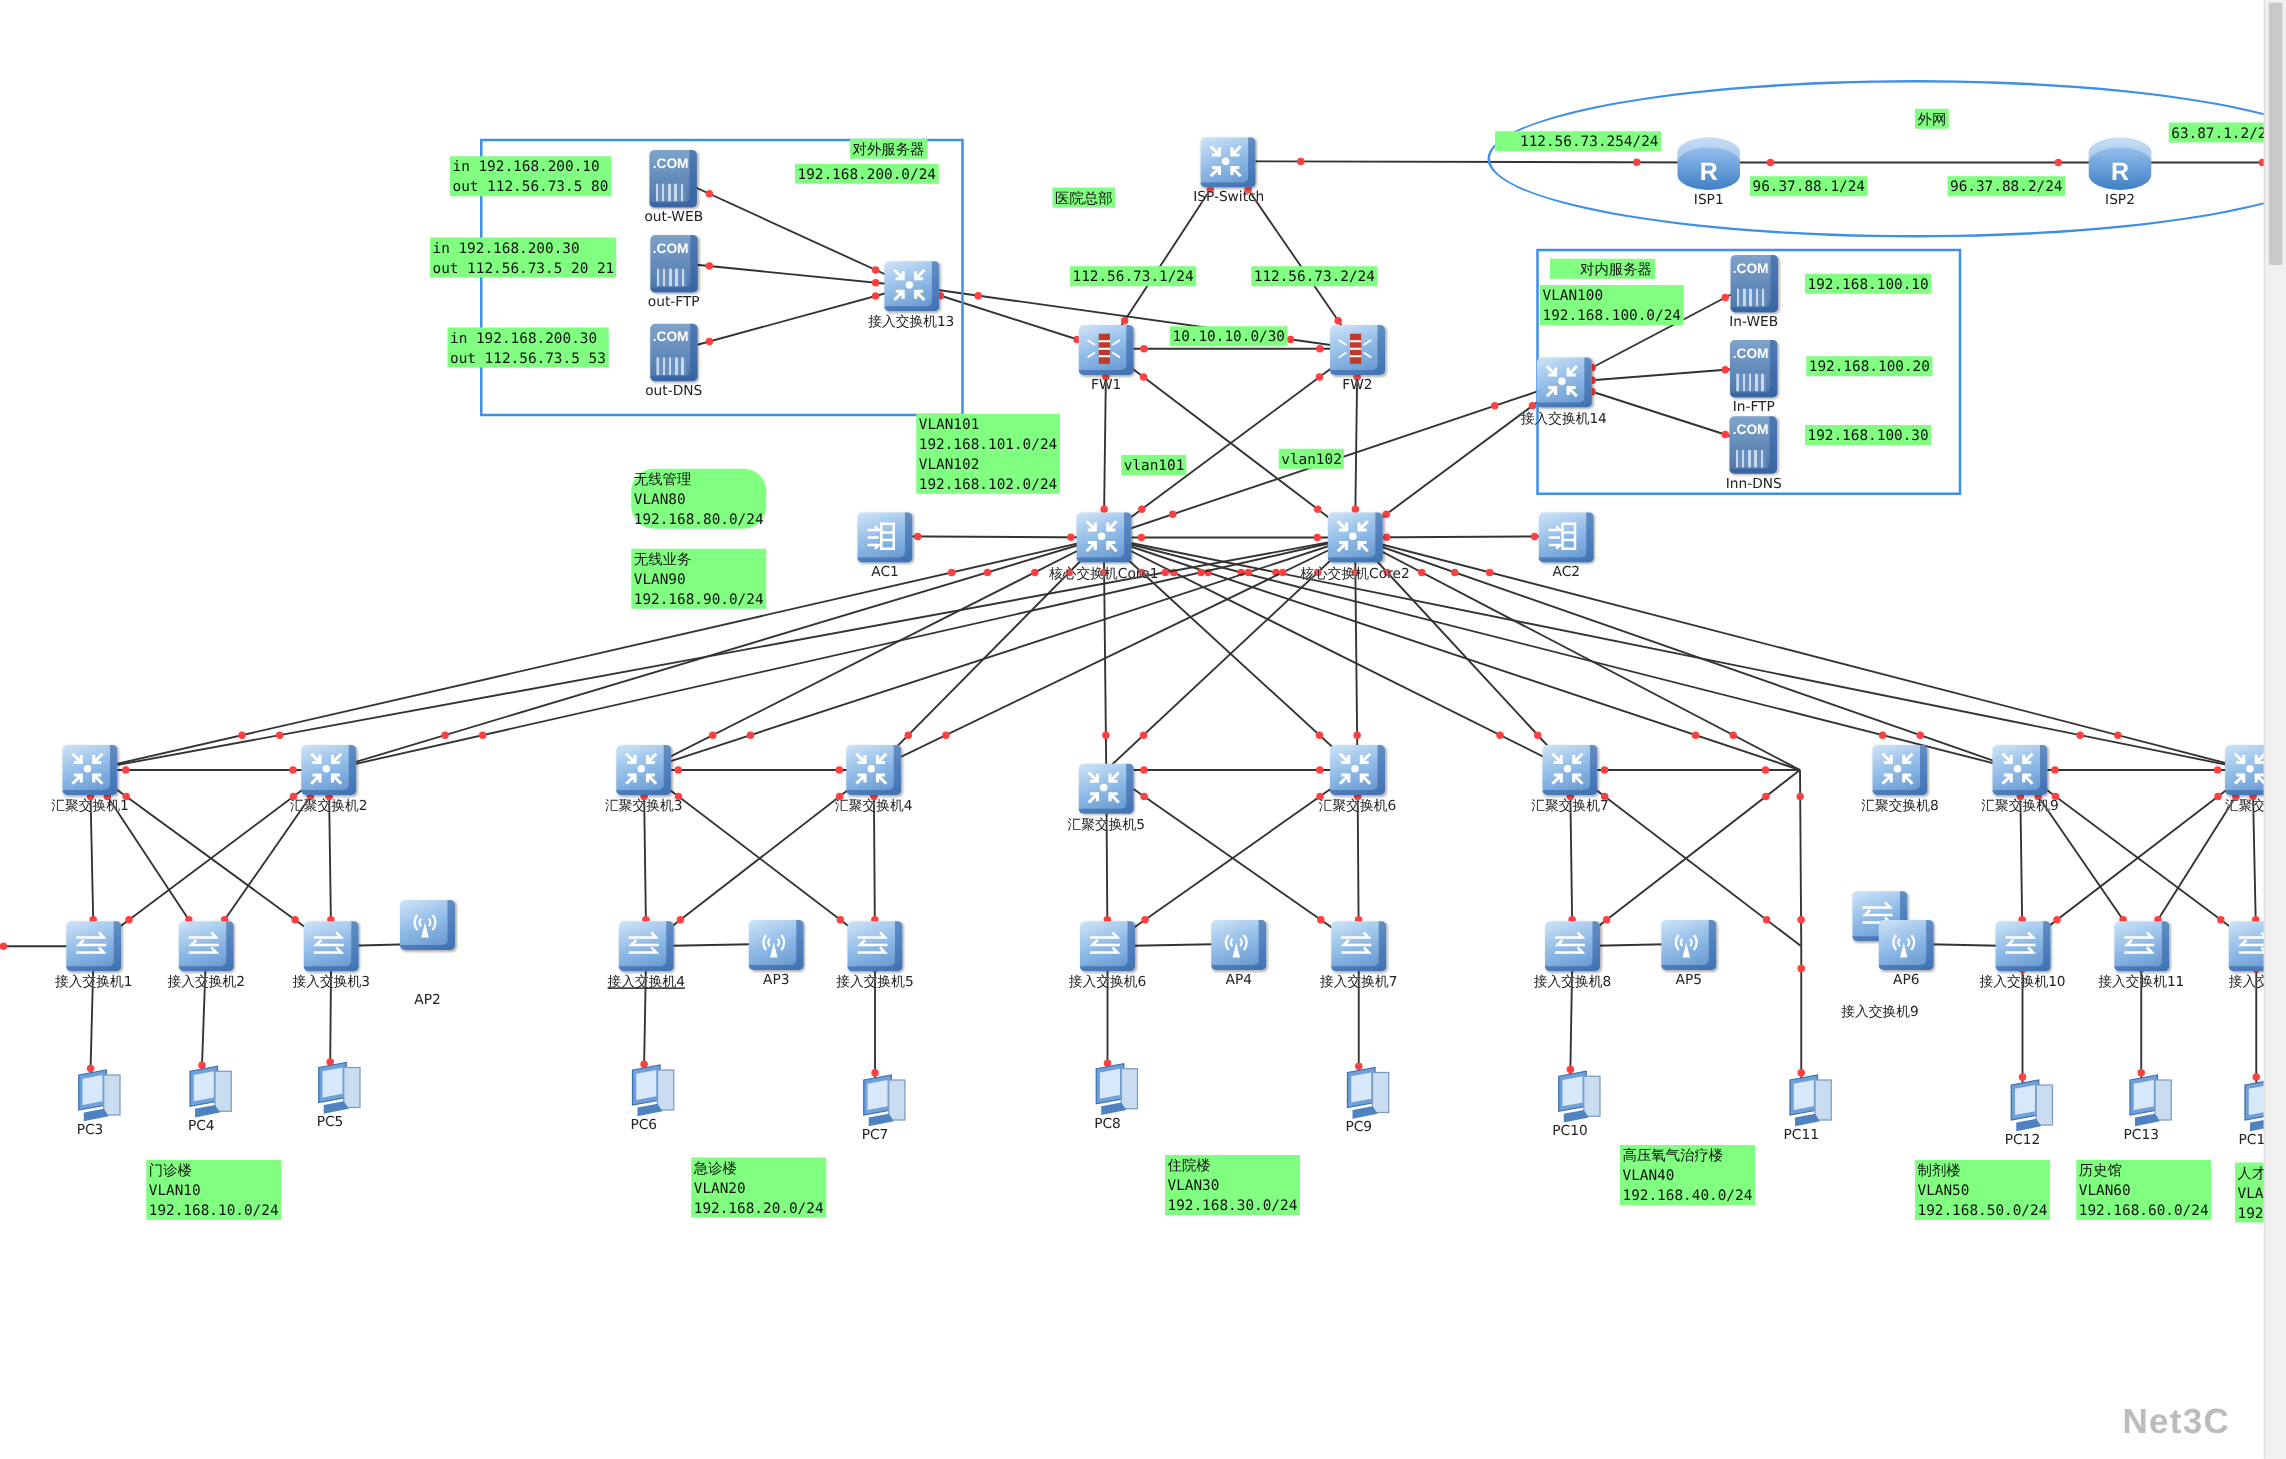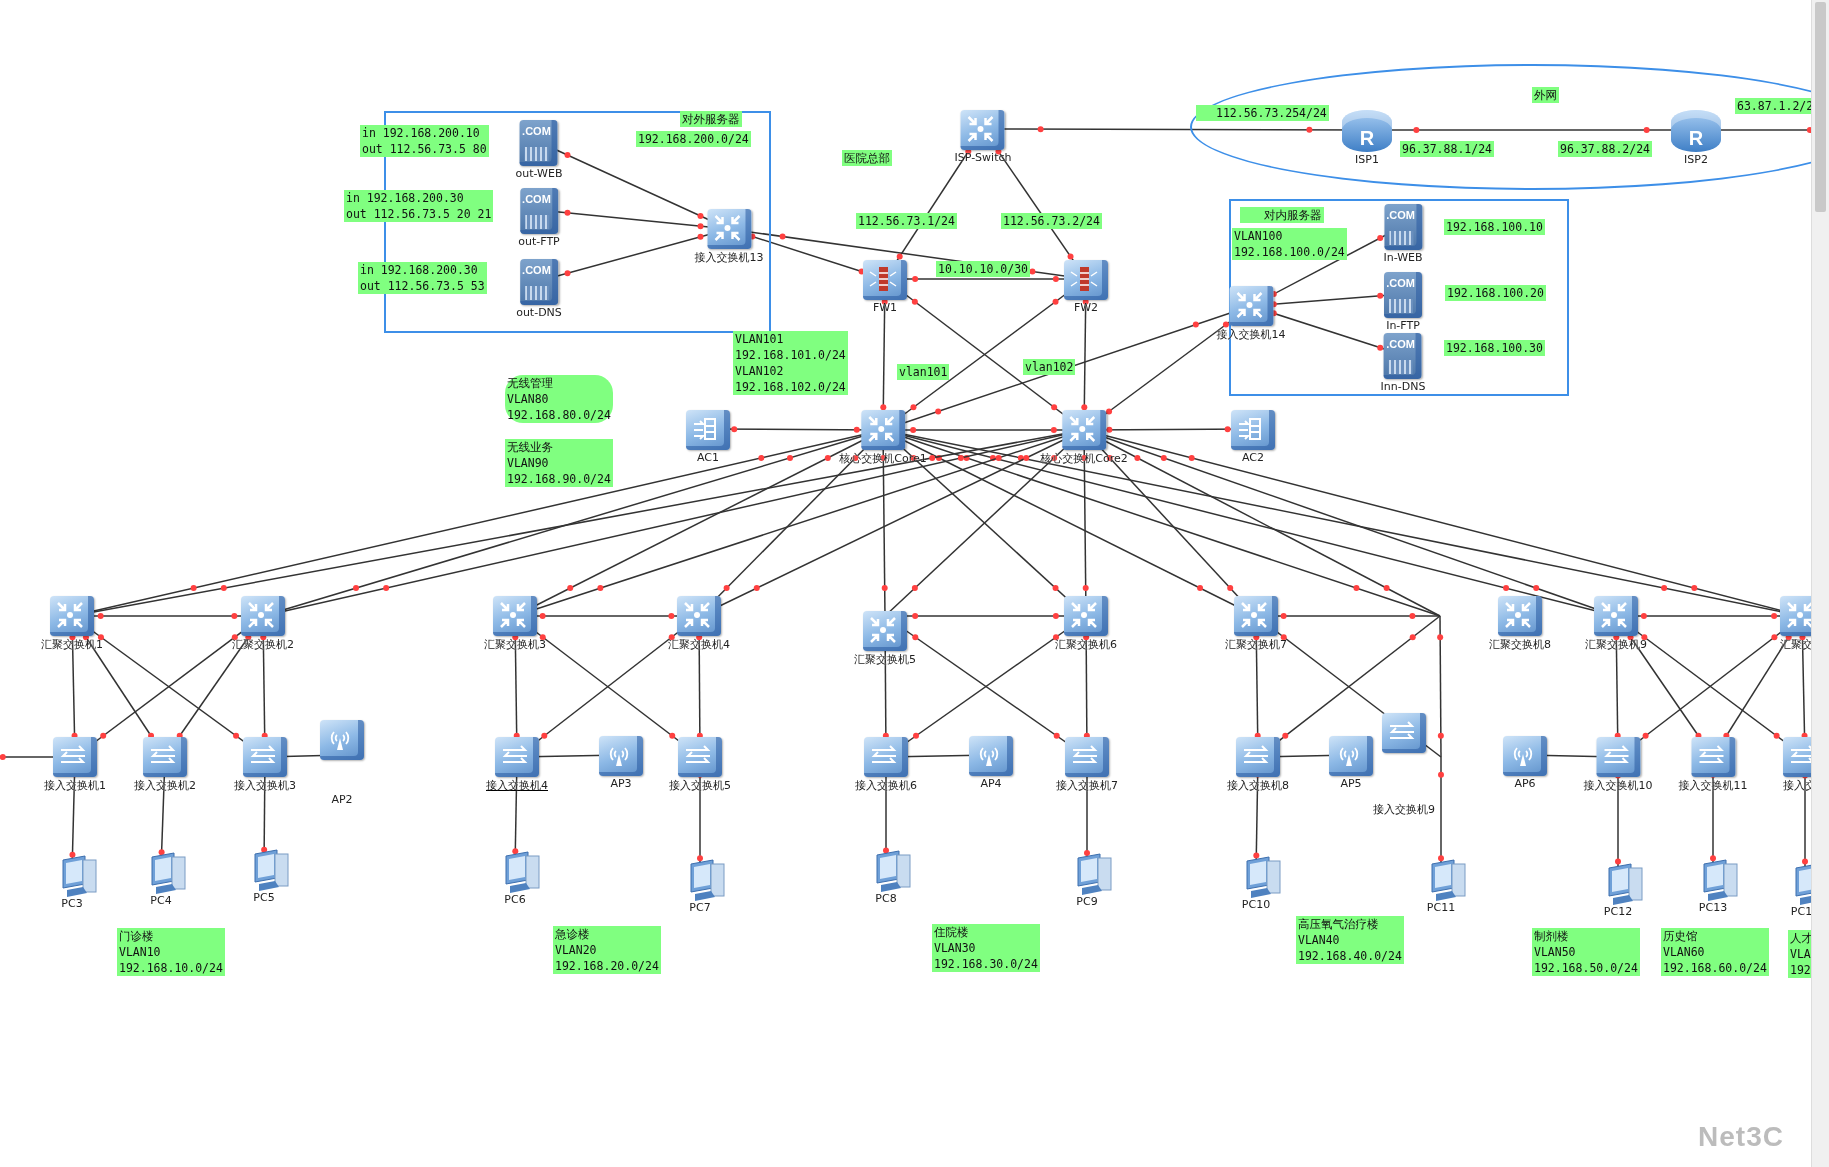--- a/index.html
+++ b/index.html
@@ -745,21 +745,21 @@
         <div class="dev">
           <svg width="30" height="30" viewBox="0 0 30 30">
             <g stroke="#fff" stroke-width="1.8" fill="none">
               <path d="M9 8a9 9 0 0 0 0 12M21 8a9 9 0 0 1 0 12M12 11a4 4 0 0 0 0 6M18 11a4 4 0 0 1 0 6"></path>
             </g>
             <path d="M15 14l-3 12h6z" fill="#fff"></path>
           </svg>
         </div>
         <div class="lbl">AP5</div>
       </div>
-      <div class="node" style="left: 1404px; top: 765px; gap: 48px;">
+      <div class="node" style="left: 1504px; top: 765px; gap: 48px;">
         <div class="dev">
           <svg width="30" height="30" viewBox="0 0 30 30">
             <g stroke="#fff" stroke-width="2" fill="none">
               <path d="M3 9h22l-4-4M27 15H5l4-4M3 21h22l-4-4"></path>
             </g>
           </svg>
         </div>
         <div class="lbl">接入交换机9</div>
       </div>
       <div class="node" style="left: 1525px; top: 763px;">

